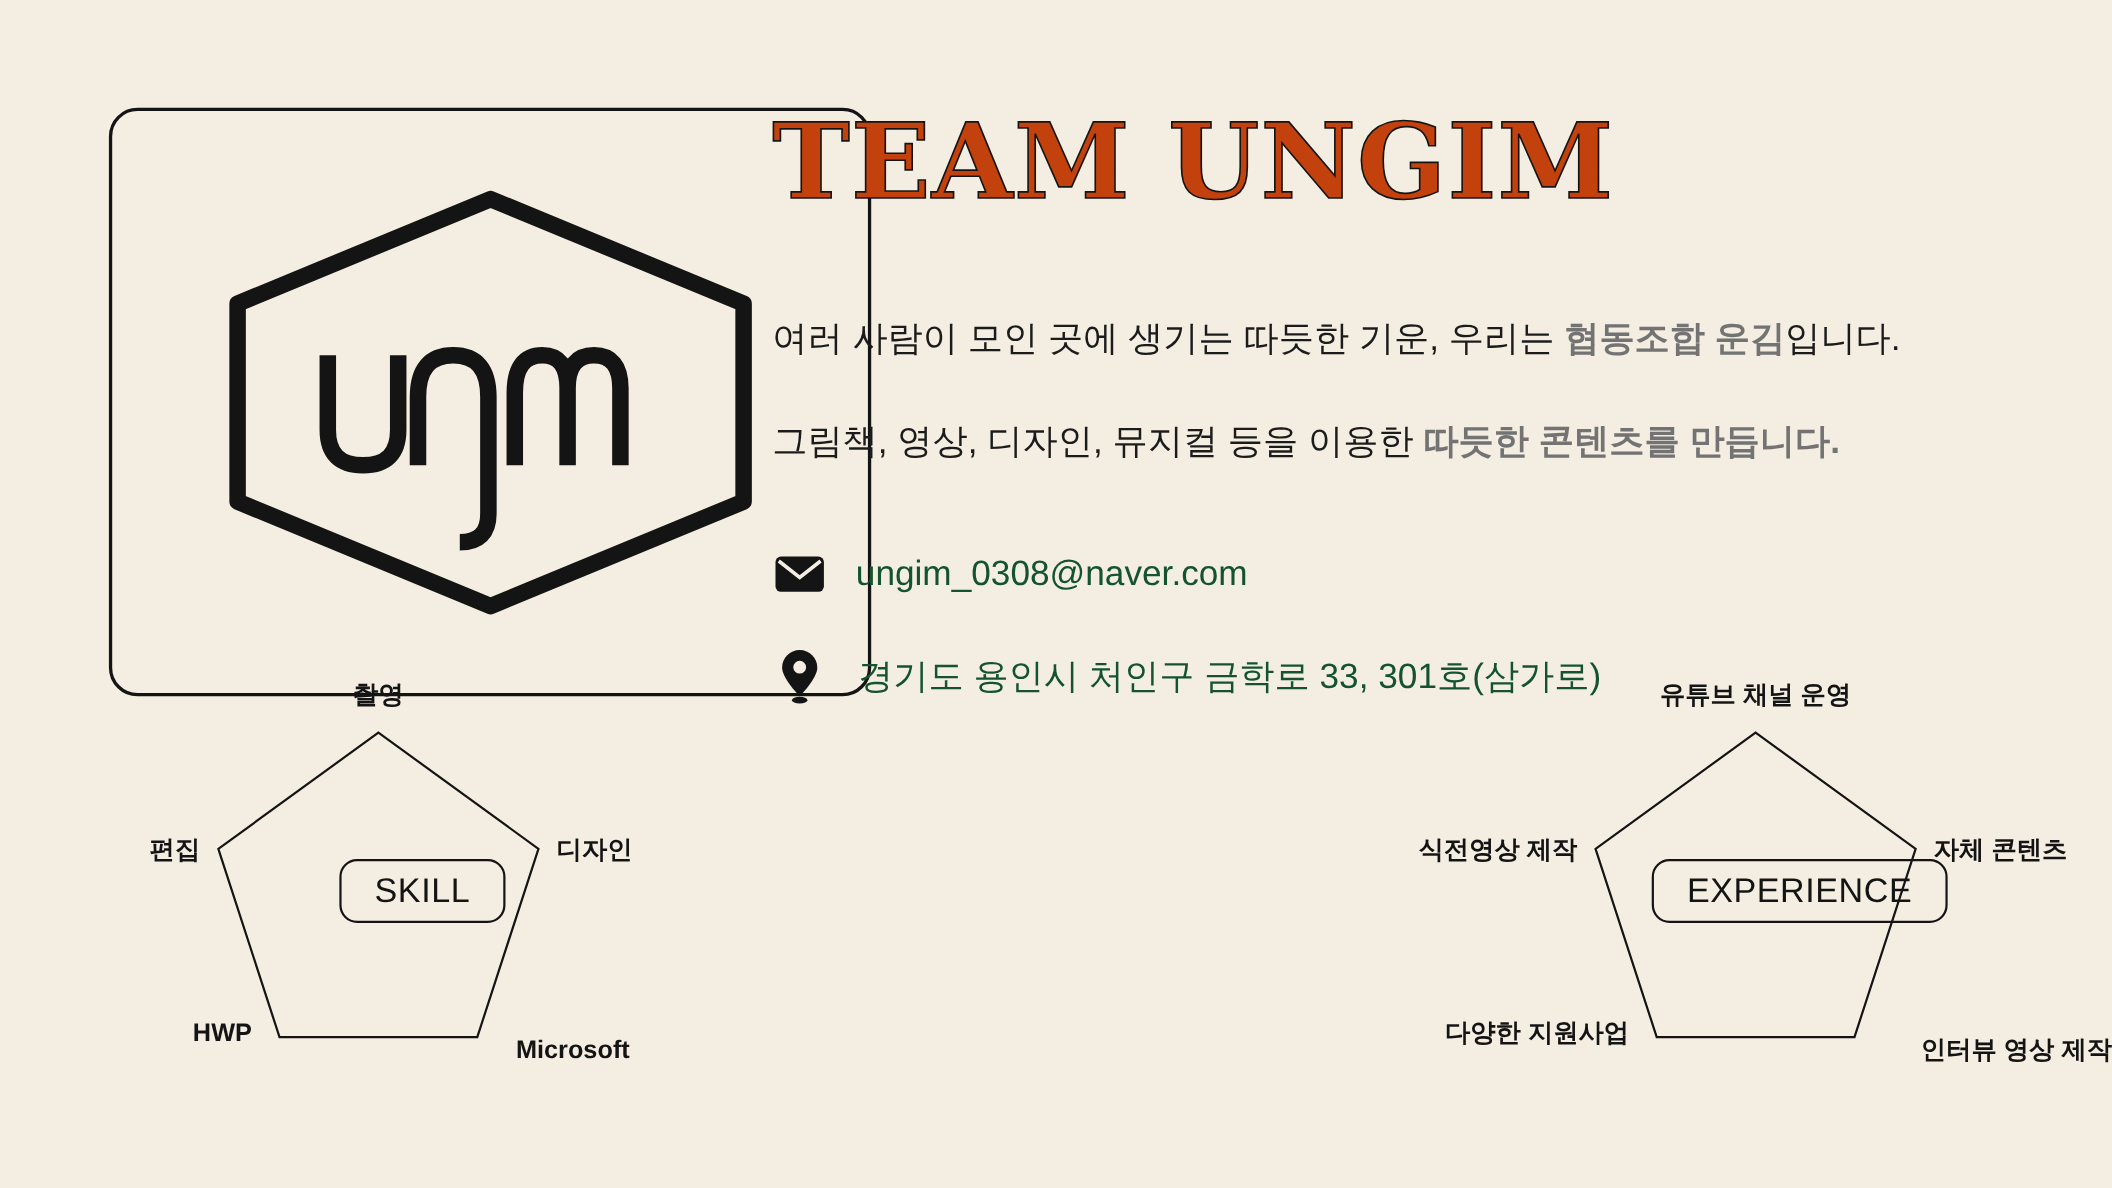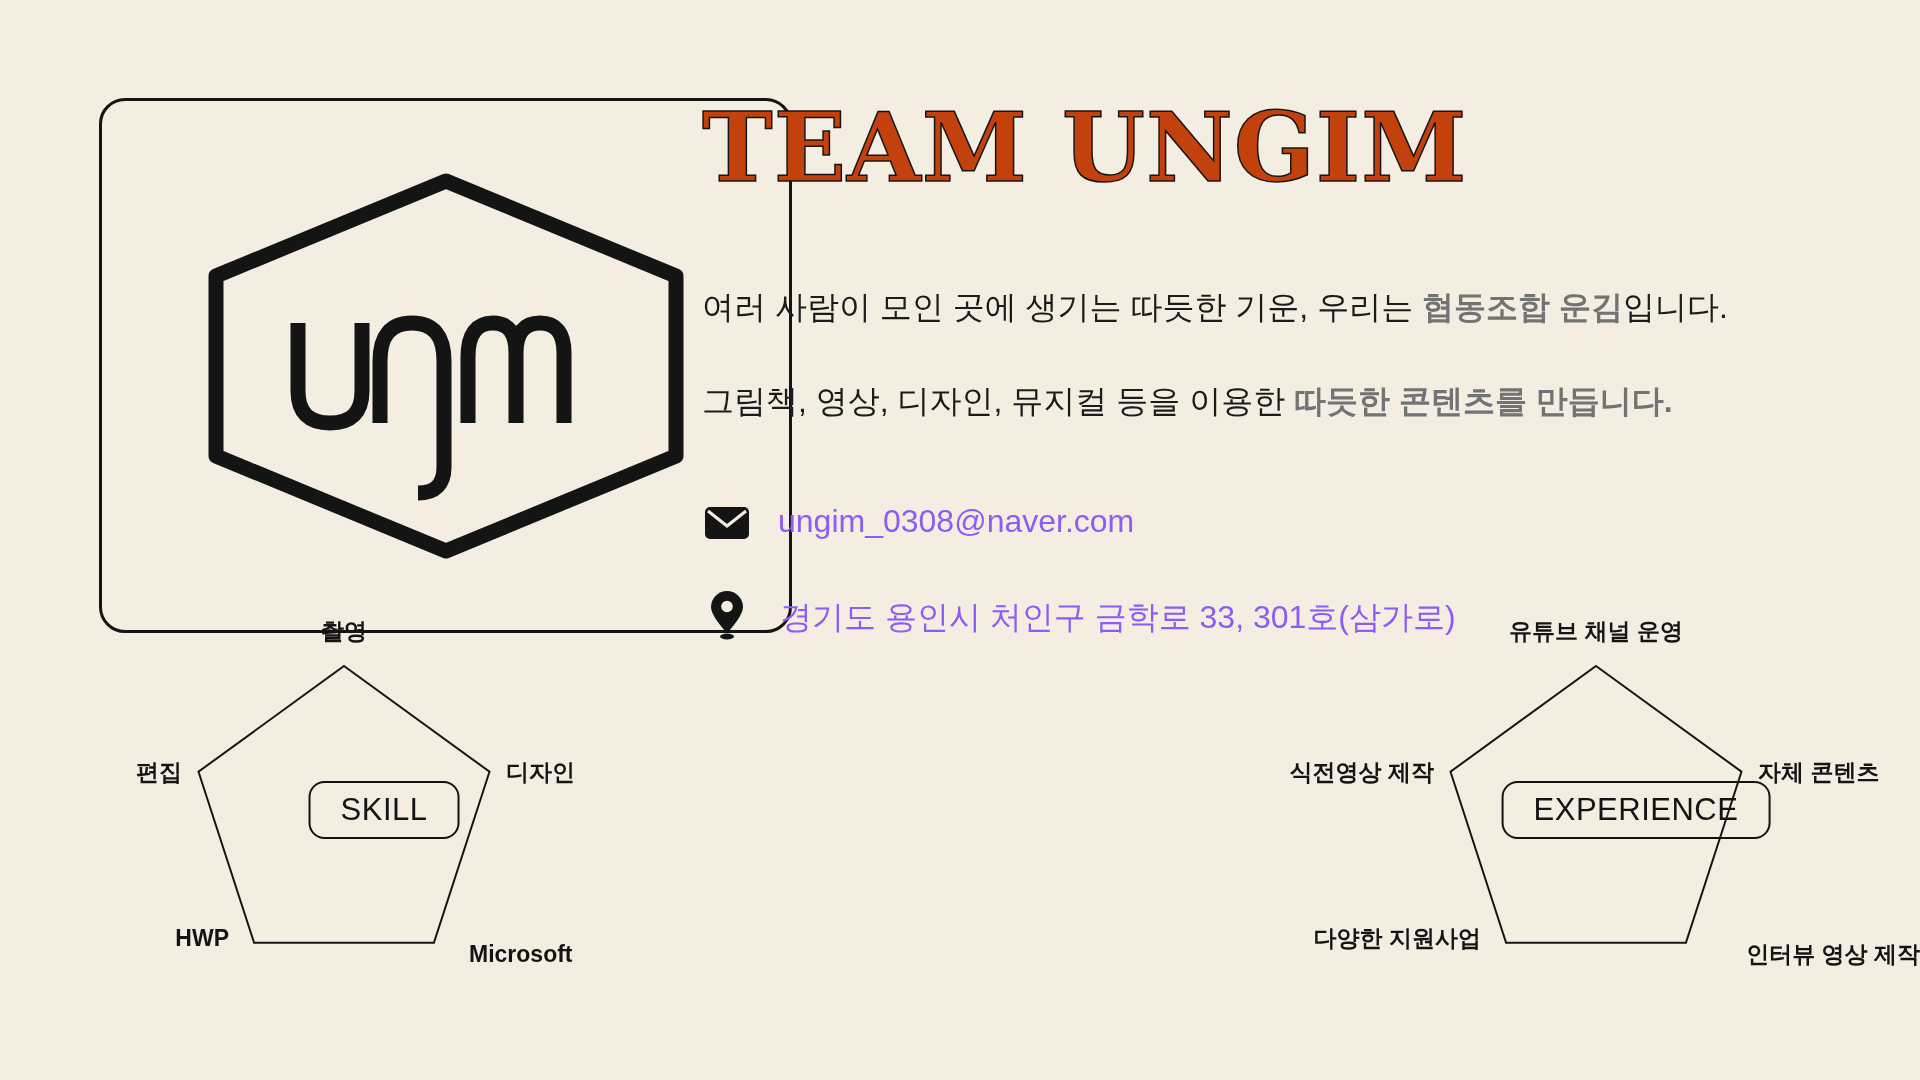--- a/index.html
+++ b/index.html
@@ -47,24 +47,24 @@
     white-space: nowrap;
   }
   .desc b { font-weight: 700; color: #737373; }
   .desc-1 { top: 288px; }
   .desc-2 { top: 382px; }
 
   .contact {
     position: absolute;
     left: 702px;
     display: flex;
-    align-items: flex-end;
+    align-items: center;
     gap: 26px;
     font-size: 32px;
-    color: #8b5cf6;
+    color: #14532d;
     white-space: nowrap;
   }
   .contact .icon-wrap { width: 50px; display: flex; justify-content: center; }
   .contact-email   { top: 503px; }
   .contact-address { top: 590px; gap: 28px; }
 
   
   .pent {
     position: absolute;
     top: 612px;

